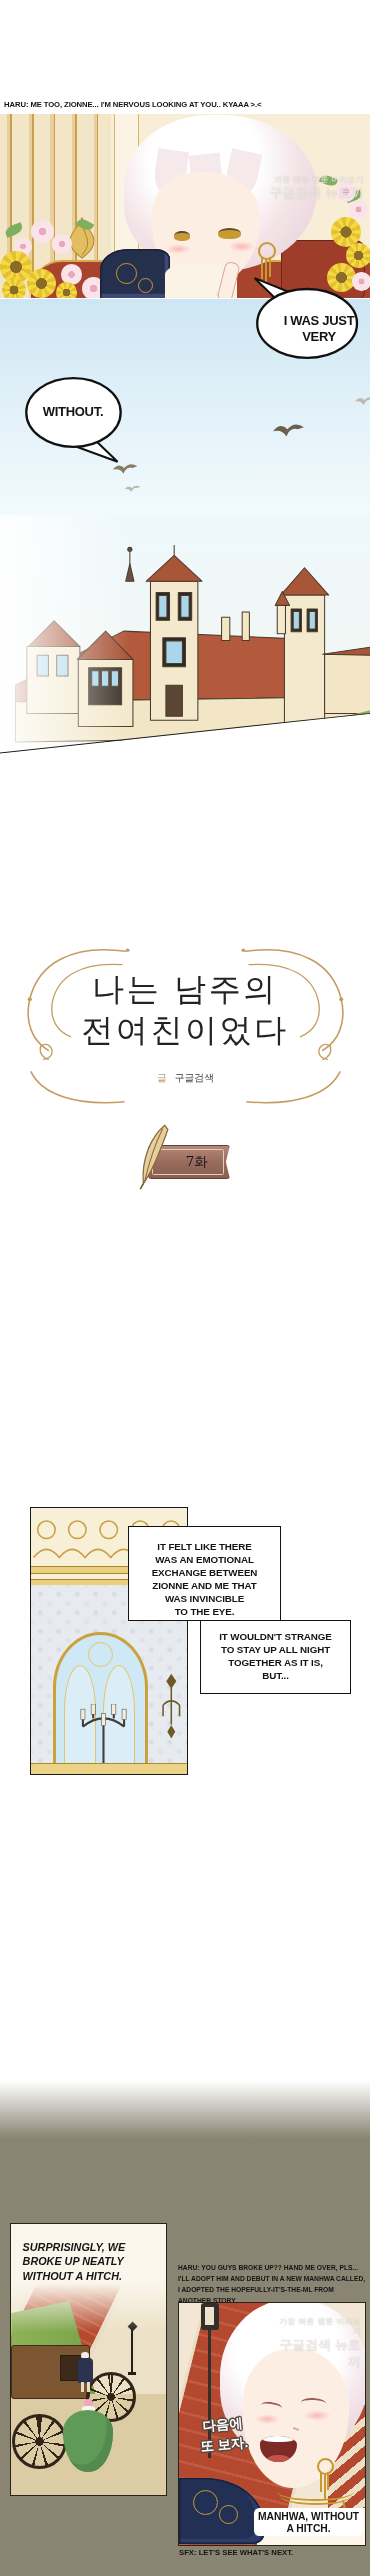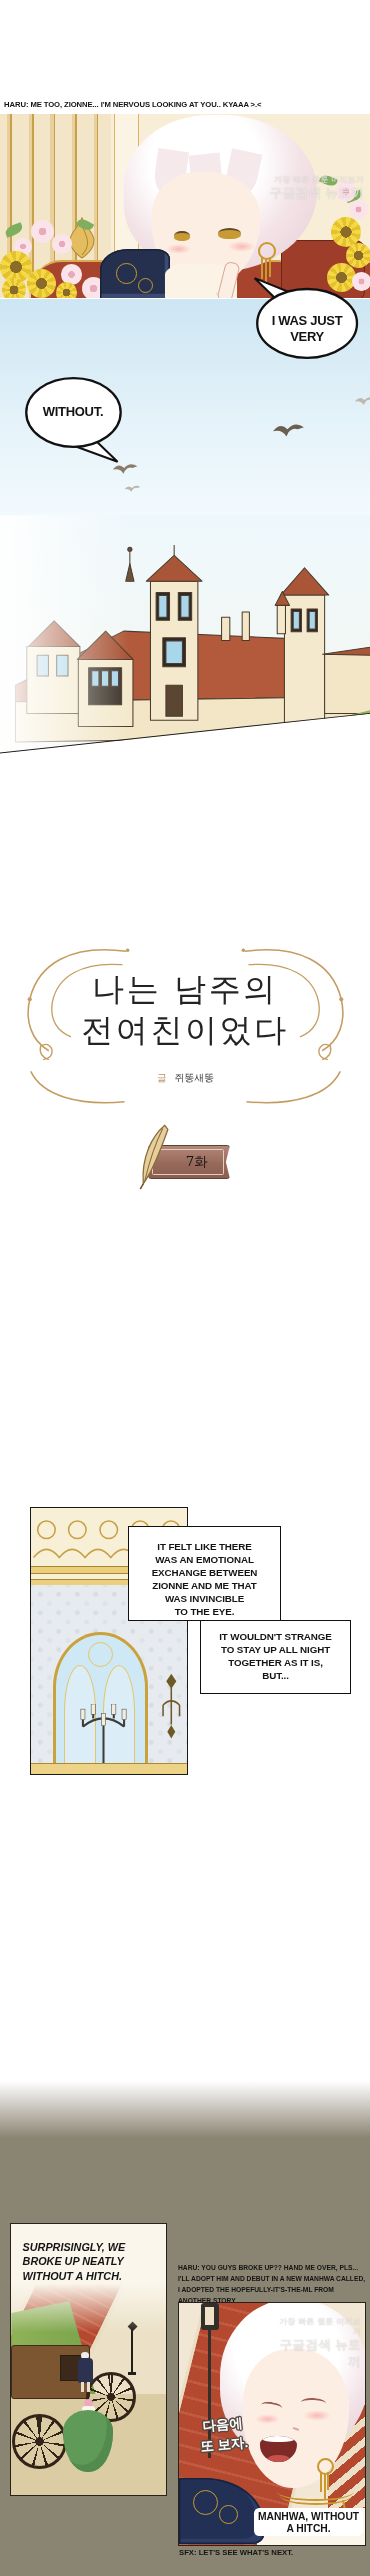--- a/index.html
+++ b/index.html
@@ -187,21 +187,21 @@
       <div class="l2">구글검색 뉴토끼</div>
     </div>
   </div>
 
   <div class="abs" id="sky"></div>
 
   <svg class="abs" style="left:241px;top:272px;" width="124" height="90" viewBox="0 0 240 175">
     <path d="M70,55 L26,12 L100,42 Z" fill="#ffffff" stroke="#111111" stroke-width="4"></path>
     <ellipse cx="128" cy="100" rx="97" ry="67" fill="#ffffff" stroke="#111111" stroke-width="4.5"></ellipse>
   </svg>
-  <div class="abs comic center bubble-text pre" style="left:258px;top:313px;width:98px;">I WAS JUST
+  <div class="abs comic center bubble-text pre" style="left:270px;top:313px;width:98px;">I WAS JUST
 VERY</div>
 
   <svg class="abs" style="left:15.5px;top:367px;" width="118" height="98" viewBox="0 0 230 190">
     <path d="M150,138 L198,184 L110,152 Z" fill="#ffffff" stroke="#111111" stroke-width="4"></path>
     <ellipse cx="112" cy="88" rx="92" ry="67" fill="#ffffff" stroke="#111111" stroke-width="4.5"></ellipse>
   </svg>
   <div class="abs comic center bubble-text" style="left:28px;top:404px;width:90px;">WITHOUT.</div>
 
   <svg class="abs" style="left:272px;top:420px;" width="34" height="20.6" viewBox="0 0 66 40">
     <path d="M2,22 Q16,4 30,18 Q44,2 62,14 L50,18 Q40,14 32,24 L28,32 Q20,18 2,22 Z" fill="#6b5f50"></path>
@@ -288,21 +288,21 @@
       <circle cx="38" cy="115" r="4" fill="#c59c60" stroke="none"></circle>
       <circle cx="228" cy="20" r="3.5" fill="#c59c60" stroke="none"></circle>
     </g>
   </svg>
 
   <div class="abs title-line" id="title1">나는 남주의</div>
   <div class="abs title-line" id="title2">전여친이었다</div>
 
   <div class="abs credit" style="top:1072px;">
     <span class="lab">글</span>
-    <span>쥐똥새똥</span>
+    <span>구글검색</span>
   </div>
 
   <div class="abs" id="banner">
     <div class="inner"></div>
     <div class="lbl">7화</div>
   </div>
   <svg class="abs" style="left:128px;top:1122px;" width="47" height="68" viewBox="0 0 92 132">
     <path d="M72,6 C46,28 26,70 30,120 C50,92 64,54 78,14 Z" fill="#e6cf9c" stroke="#8a6b3a" stroke-width="2.5"></path>
     <path d="M68,12 C50,48 40,84 32,118" fill="none" stroke="#8a6b3a" stroke-width="2"></path>
     <path d="M30,120 L24,131" stroke="#6e5427" stroke-width="3"></path>

